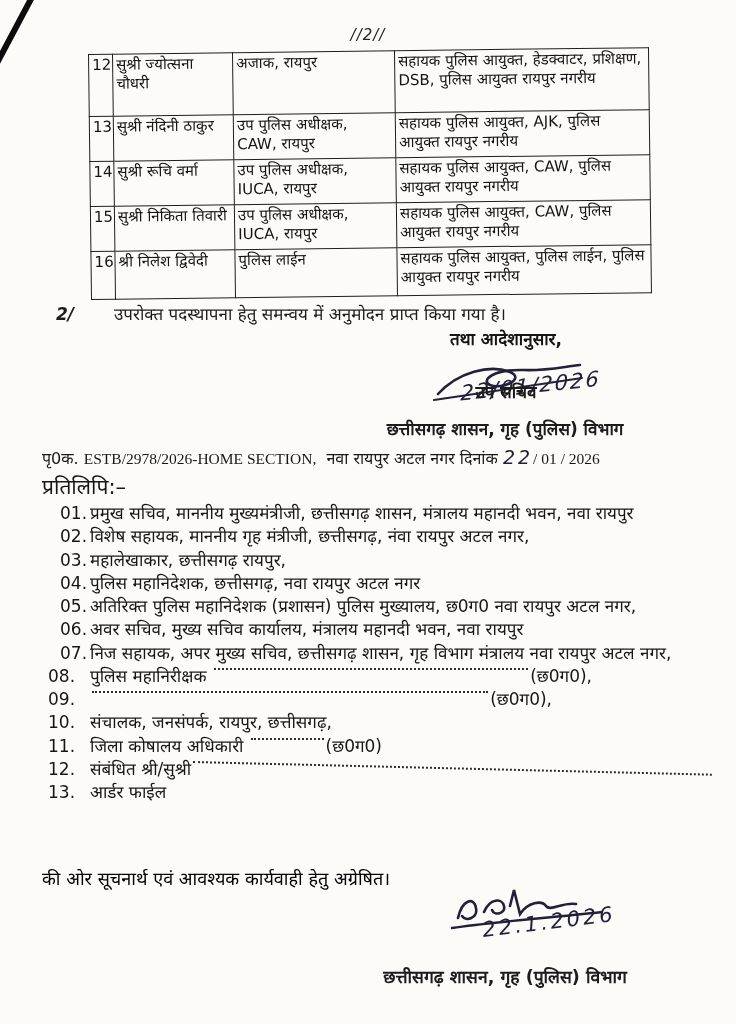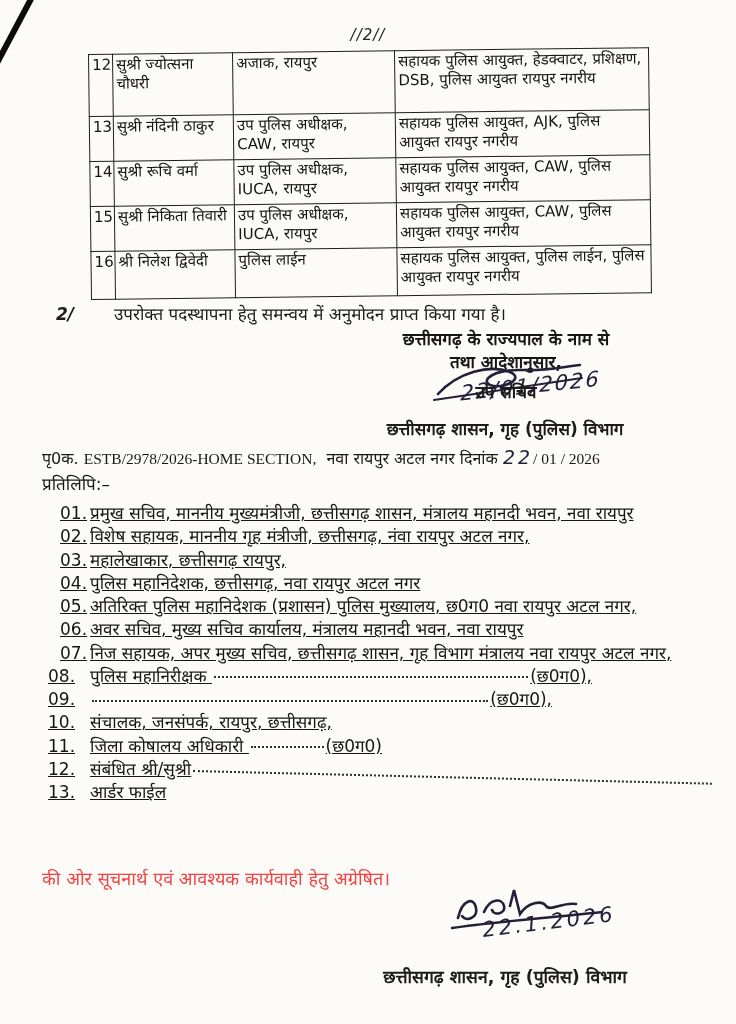--- a/index.html
+++ b/index.html
@@ -65,36 +65,36 @@
     position:absolute;left:340px;top:417px;width:330px;text-align:center;
     font-weight:bold;font-size:17px;
   }
   
   .refline{
     position:absolute;left:42px;top:446px;width:680px;font-size:16px;
     white-space:nowrap;color:#171717;
   }
   .refline .latin{font-family:"Liberation Serif","DejaVu Serif",serif;font-size:15.5px;}
   .refline .hand-22{font-size:19px;letter-spacing:3px;}
-  .copy-label{position:absolute;left:42px;top:472px;font-size:17px;color:#171717;}
+  .copy-label{position:absolute;left:42px;top:472px;font-size:21px;color:#171717;}
   
   .copy-list{position:absolute;left:46px;top:502px;width:668px;font-size:17px;line-height:1.31;color:#161616;}
-  .copy-item{display:flex;align-items:center;margin-bottom:1px;text-decoration:underline;}
+  .copy-item{display:flex;align-items:flex-start;margin-bottom:1px;}
   .copy-item .num{flex:0 0 44px;padding-left:14px;box-sizing:border-box;white-space:nowrap;}
   .copy-item:nth-child(n+8) .num{padding-left:2px;}
   .copy-item .txt{white-space:pre-wrap;}
   .copy-item .wrap-txt{flex:1;}
   .copy-item .dots{flex:1;height:3px;border-bottom:2px dotted #2e2e2e;margin:0 2px;min-width:30px;}
   .copy-item .sfx{white-space:nowrap;}
   .copy-item:nth-child(8){max-width:546px;}
   .copy-item:nth-child(9){max-width:506px;}
   .copy-item:nth-child(11){max-width:336px;}
   .copy-item:nth-child(12) .dots{transform:rotate(1.4deg);transform-origin:left bottom;}
   
-  .fwd{position:absolute;left:42px;top:866px;width:640px;font-size:18px;color:#ef4444;}
+  .fwd{position:absolute;left:42px;top:866px;width:640px;font-size:18px;color:#000000;}
   
   .sig-bot{position:absolute;left:440px;top:888px;width:220px;height:62px;}
   .sig-bot svg{position:absolute;left:10px;top:0;}
   .sig-bot .hand-date{
     position:absolute;left:42px;top:22px;font-size:21px;
     transform:rotate(-7deg);white-space:nowrap;letter-spacing:3px;
   }
   .sig-title-bot{
     position:absolute;left:400px;top:940px;width:200px;text-align:center;
     font-weight:bold;font-size:17px;
@@ -154,21 +154,20 @@
           </tr>
         </tbody>
     </table>
   </div>
 
   <div class="para2">
     <span class="pnum">2/</span><span>उपरोक्त पदस्थापना हेतु समन्वय में अनुमोदन प्राप्त किया गया है।</span>
   </div>
 
   <div class="authority">
-    <div>छत्तीसगढ़ के राज्यपाल के नाम से</div>
     <div>तथा आदेशानुसार,</div>
   </div>
 
   <div class="sig-top">
     <svg width="180" height="44" viewBox="0 0 180 44">
       <path d="M6,34 C26,12 58,4 78,12 C94,19 70,30 58,25 C48,20 62,9 92,10 C112,11 130,7 148,5" stroke="#23203a" stroke-width="2.6" fill="none" stroke-linecap="round"></path>
       <path d="M2,40 L150,18" stroke="#23203a" stroke-width="2" fill="none" stroke-linecap="round"></path>
     </svg>
     <div class="hand hand-date">22/01/2026</div>
   </div>

